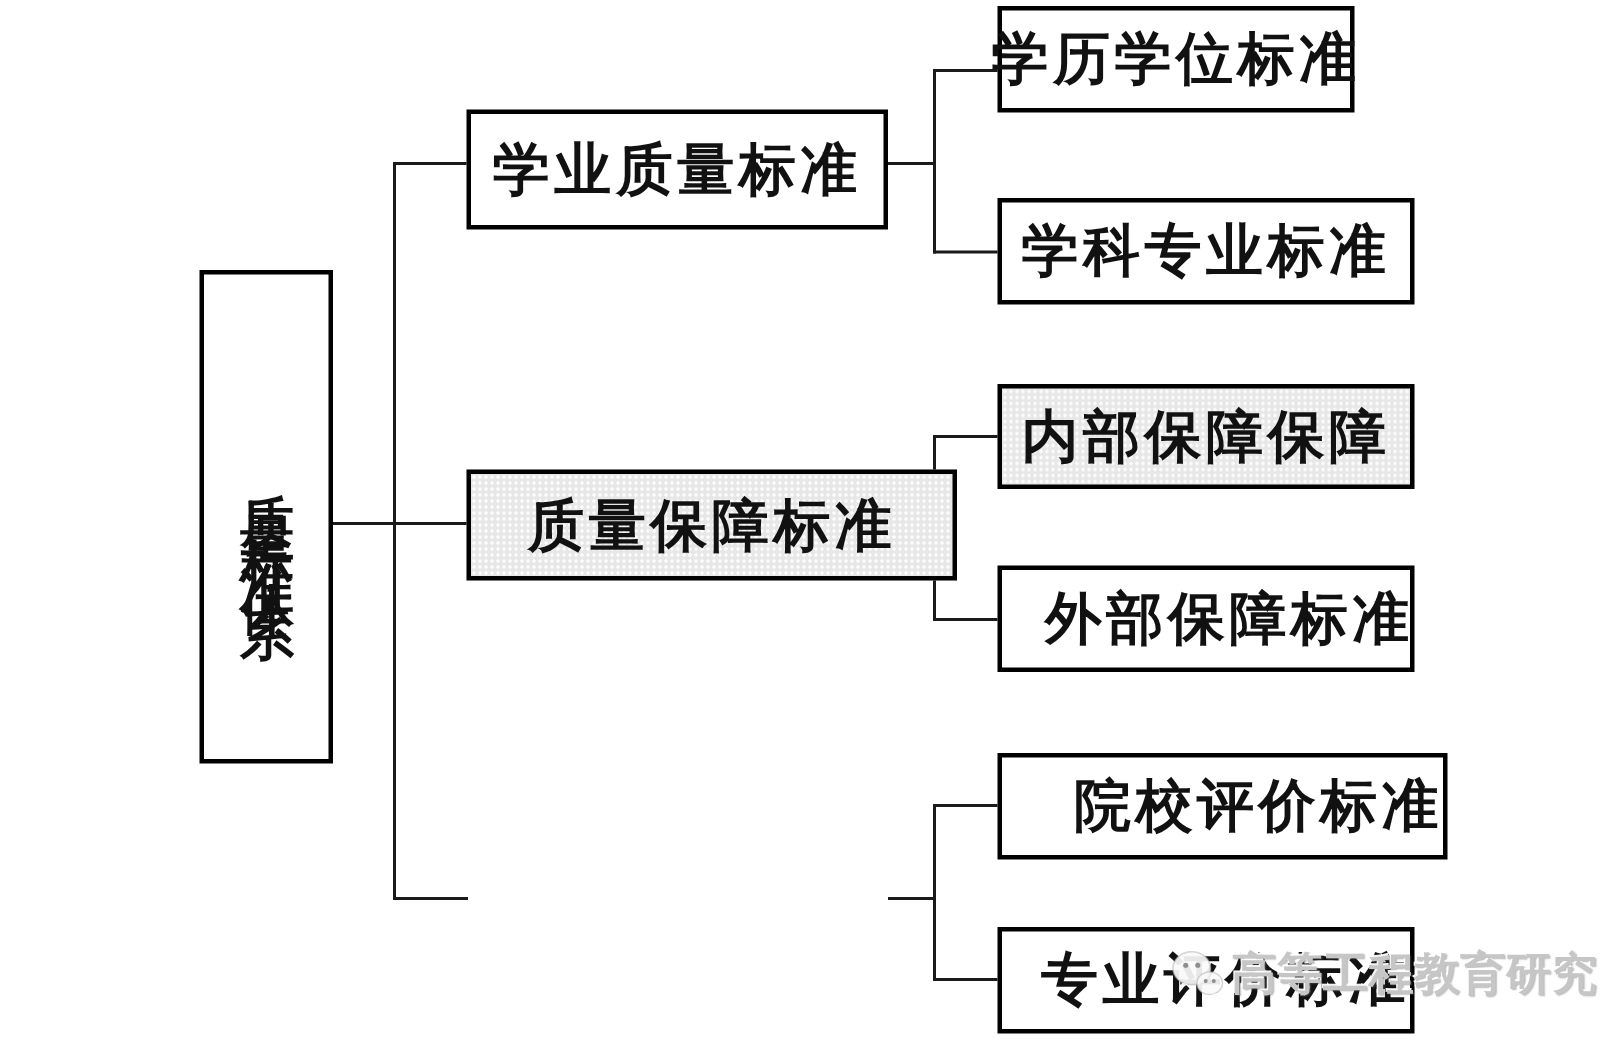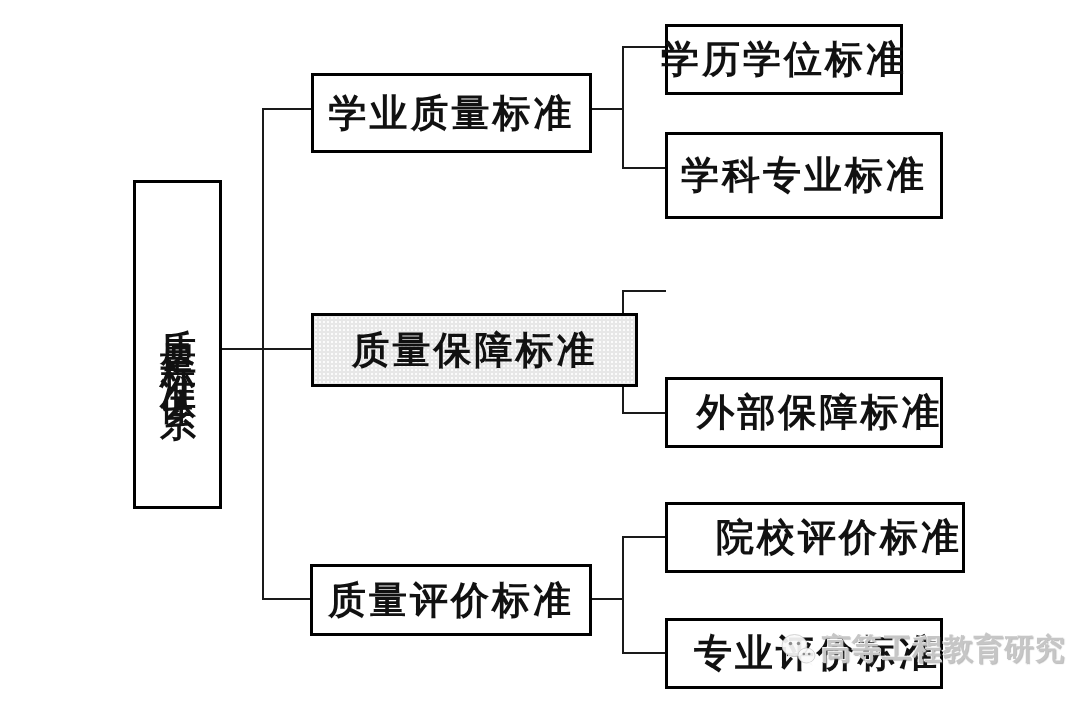--- a/index.html
+++ b/index.html
@@ -17,22 +17,22 @@
     background-image:radial-gradient(rgba(255,255,255,0.85) 1px, rgba(0,0,0,0) 1.2px);
     background-size:4px 4px;
   }
   #root-box{left:133px;top:180px;width:89px;height:329px;}
   #root-box .vtext{writing-mode:vertical-rl;letter-spacing:15px;font-size:36px;font-weight:600;}
 
   #m1{left:311px;top:73px;width:281px;height:80px;}
   #m2{left:311px;top:313px;width:327px;height:74px;}
   #m3{left:310px;top:564px;width:282px;height:72px;}
 
-  #r1{left:665px;top:24px;width:238px;height:71px;}
-  #r2{left:665px;top:132px;width:278px;height:87px;}
+  #r1{left:665px;top:4px;width:238px;height:71px;}
+  #r2{left:665px;top:132px;width:278px;height:71px;}
   #r3{left:665px;top:256px;width:278px;height:70px;}
   #r4{left:665px;top:377px;width:278px;height:71px;padding-left:31px;}
   #r5{left:665px;top:502px;width:300px;height:71px;justify-content:flex-end;}
   #r6{left:665px;top:618px;width:278px;height:71px;justify-content:flex-end;}
 
   .line{position:absolute;background:#1a1a1a;}
   #ln-root-h{left:222px;top:348px;width:90px;height:2px;}
   #ln-trunk {left:262px;top:108px;width:2px;height:492px;}
   #ln-b1{left:262px;top:108px;width:50px;height:2px;}
   #ln-b3{left:262px;top:598px;width:50px;height:2px;}
@@ -91,29 +91,29 @@
   <div class="node" id="root-box">
     <span class="vtext">质量标准体系</span>
   </div>
 
   <div class="node" id="m1">
     <span>学业质量标准</span>
   </div>
   <div class="node shaded" id="m2">
     <span>质量保障标准</span>
   </div>
-  <div class="node" id="m3">
-    <span>质量评价标准</span>
-  </div>
 
   <div class="node" id="r1">
     <span>学历学位标准</span>
   </div>
   <div class="node" id="r2">
     <span>学科专业标准</span>
+  </div>
+  <div class="node shaded" id="r3">
+    <span>内部保障保障</span>
   </div>
   <div class="node" id="r4">
     <span>外部保障标准</span>
   </div>
   <div class="node" id="r5">
     <span>院校评价标准</span>
   </div>
   <div class="node" id="r6">
     <span>专业评价标准</span>
   </div>

